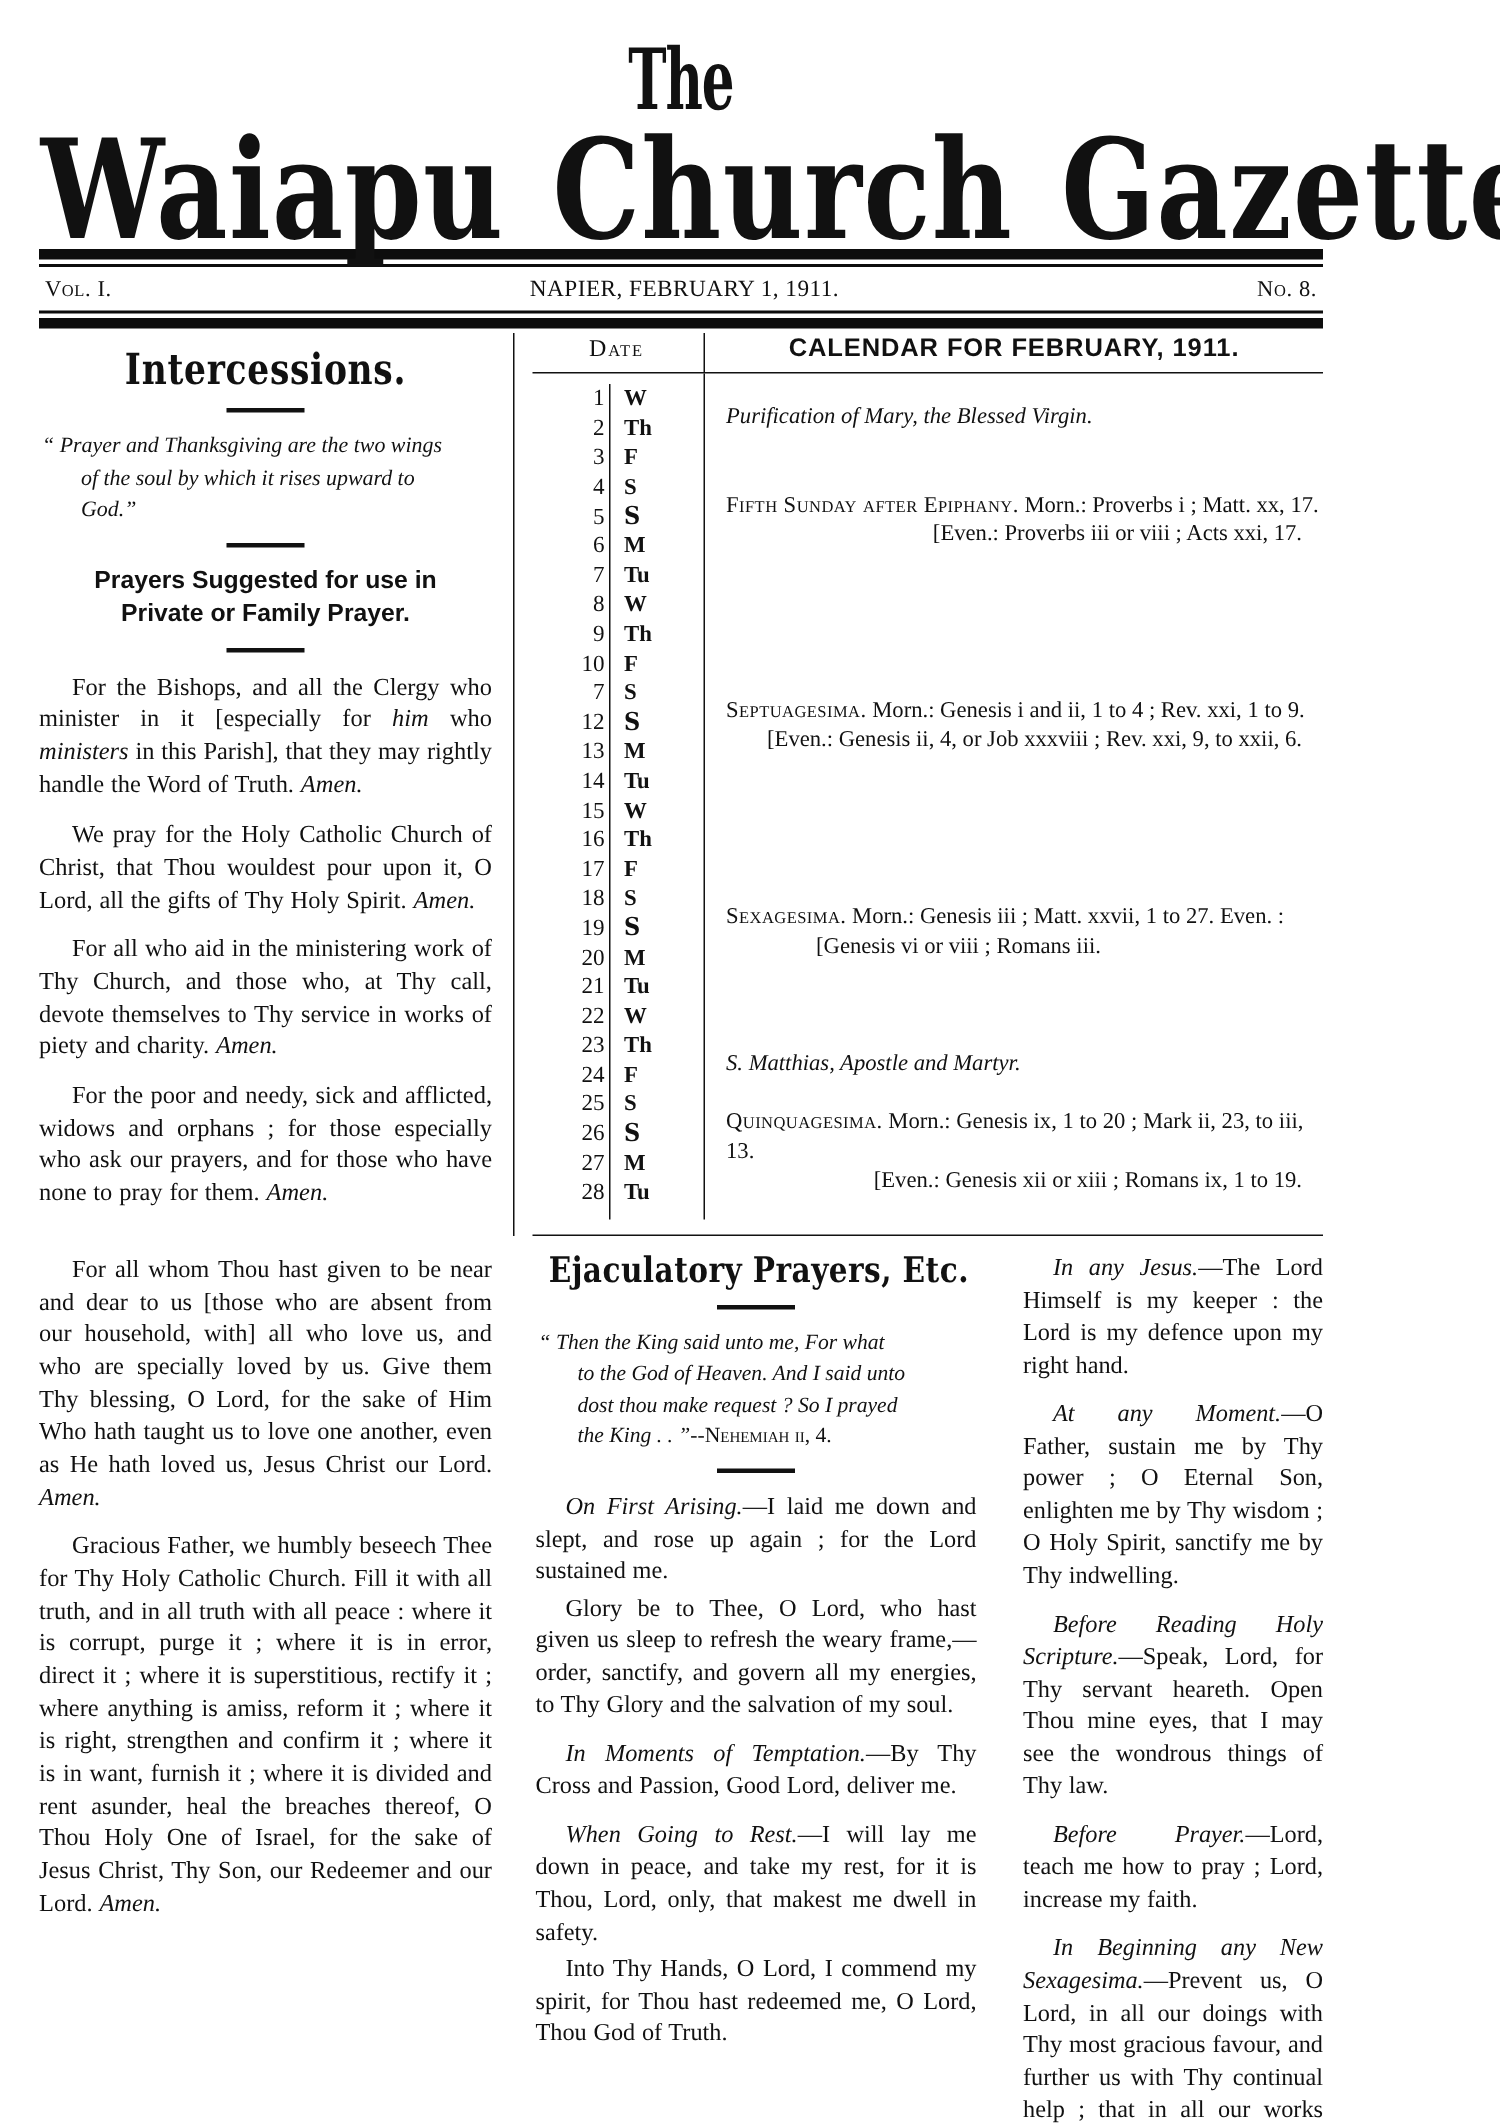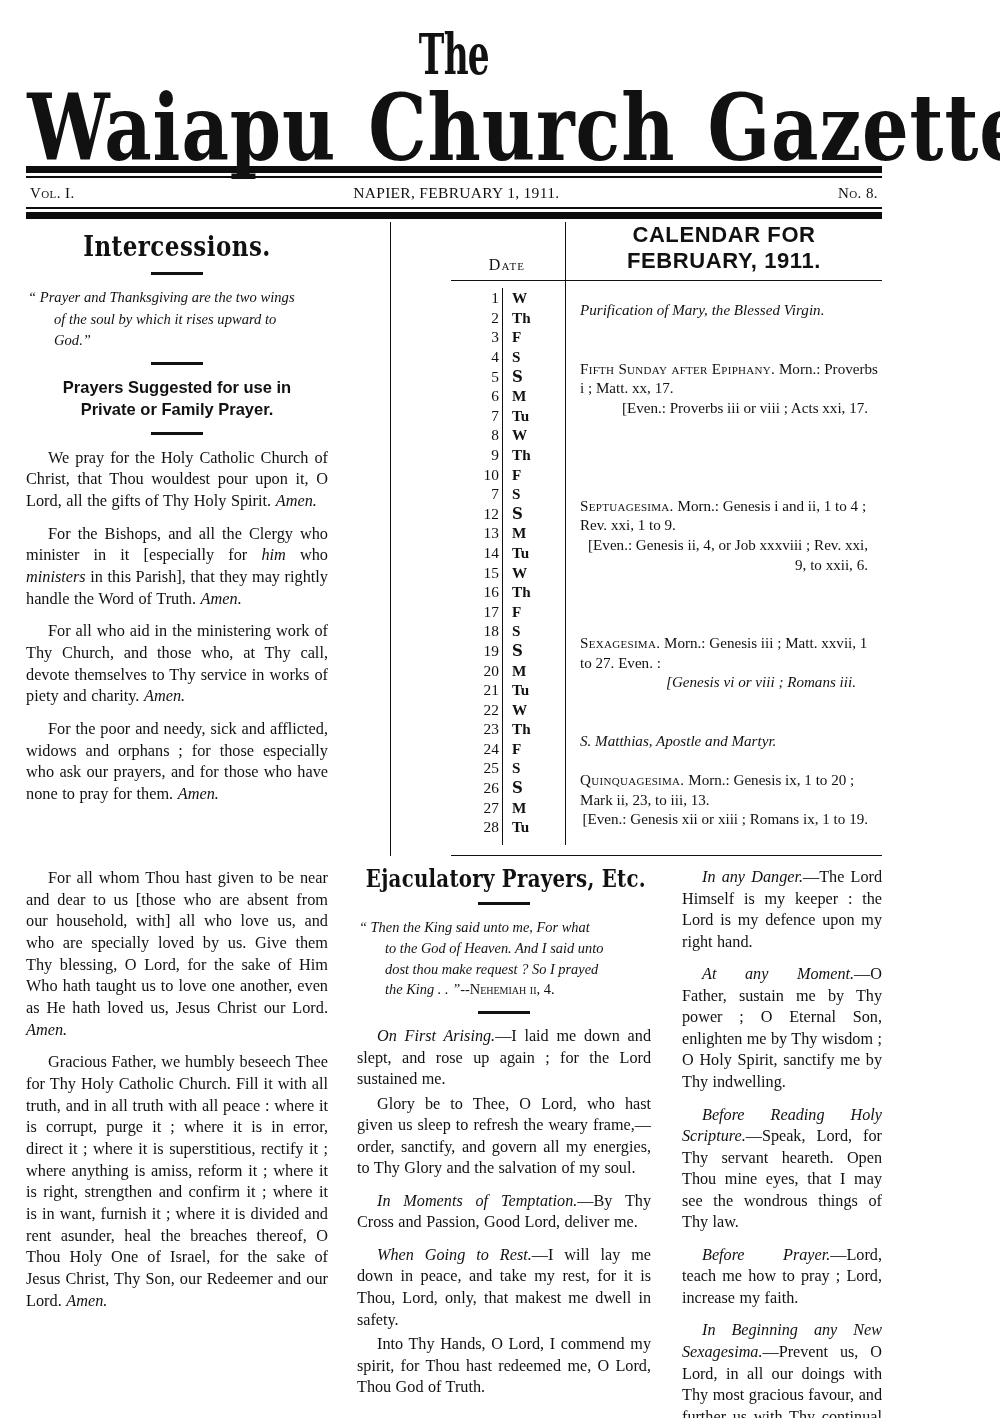--- a/index.html
+++ b/index.html
@@ -49,21 +49,21 @@
     font-size:15px;
     letter-spacing:0.4px;
     padding:6px 4px 5px 4px;
   }
   .volbar .center{font-variant:normal;font-size:15.5px;letter-spacing:0.3px;}
   .sc{font-variant:small-caps;}
 
   
   .body-wrap{margin:0 26px;position:relative;}
 
-  .top-row{display:flex;align-items:stretch;gap:48px;}
+  .top-row{display:flex;align-items:stretch;}
   .col-interces{width:312px;flex:0 0 312px;padding-right:10px;box-sizing:border-box;}
   .vrule{width:0;border-left:1.5px solid #111;margin:0 4px;}
   .col-cal{flex:1 1 auto;padding-left:8px;box-sizing:border-box;}
 
   
   .bl-head{
     font-family:"DejaVu Serif",serif;
     font-weight:bold;
     font-size:25px;
     text-align:center;
@@ -107,21 +107,21 @@
   .cal-head{display:flex;align-items:flex-end;}
   .cal-head .dt{
     width:112px;flex:0 0 112px;text-align:center;
     font-variant:small-caps;font-size:16px;letter-spacing:1.2px;
     padding-bottom:6px;
   }
   .cal-head .sep{width:0;border-left:1.5px solid #111;align-self:stretch;margin:0 0 0 2px;}
   .cal-head .ttl{
     flex:1 1 auto;text-align:center;
     font-family:"Liberation Sans","DejaVu Sans",sans-serif;
-    font-weight:bold;font-size:22px;letter-spacing:0.6px;
+    font-weight:bold;font-size:17px;letter-spacing:0.6px;
     padding-bottom:6px;
   }
   .cal-rule{border:0;border-top:1.6px solid #111;margin:0 0 0 0;}
 
   .cal-body{display:flex;}
   .cal-dates{
     width:112px;flex:0 0 112px;display:flex;
     padding-top:7px;
   }
   .cal-num{width:48px;text-align:right;padding-right:3px;}
@@ -134,21 +134,21 @@
   .cal-day div{font-weight:bold;font-size:15.2px;}
   .sunday{
     font-family:"DejaVu Serif",serif;font-weight:bold;
     font-size:15px;transform:scaleY(1.1);display:inline-block;
   }
   .cal-sep2{width:0;border-left:1.5px solid #111;margin:0 0 0 2px;}
   .cal-events{flex:1 1 auto;padding:7px 0 0 14px;position:relative;}
   .cal-events .ev{position:absolute;left:14px;right:0;font-size:15.1px;line-height:19.6px;}
   .cal-events .ev i{font-style:italic;}
   .cal-events .ev .line2{display:block;text-align:right;padding-right:14px;}
-  .cal-events .ev .line2b{display:block;text-align:center;padding-left:60px;font-style:italic;}
+  .cal-events .ev .line2b{display:block;padding-left:60px;}
   .cal-events .ev .c1{font-variant:small-caps;letter-spacing:0.3px;margin-top:20px;}
 
   .cal-bottom-rule{border:0;border-top:1.6px solid #111;margin:10px 0 0 0;}
 
   
   .bottom-row{display:flex;align-items:flex-start;margin-top:0;}
   .col-ejac{width:312px;flex:0 0 312px;padding-right:10px;box-sizing:border-box;}
   .col-mid{width:314px;flex:0 0 314px;padding:0 10px;box-sizing:border-box;}
   .col-right{flex:1 1 auto;padding-left:12px;box-sizing:border-box;}
 
@@ -212,22 +212,22 @@
         <div class="mini-rule"></div>
 
         <div class="sub-head">
           <div>Prayers Suggested for use in</div>
           <div>Private or Family Prayer.</div>
         </div>
 
         <div class="mini-rule"></div>
 
         <div id="intercession-paras">
+            <p class="pray">For the Bishops, and all the Clergy who minister in it [especially for <i>him</i> who <i>ministers</i> in this Parish], that they may rightly handle the Word of Truth. <i>Amen.</i></p>
             <p class="pray first">We pray for the Holy Catholic Church of Christ, that Thou wouldest pour upon it, O Lord, all the gifts of Thy Holy Spirit. <i>Amen.</i></p>
-            <p class="pray">For the Bishops, and all the Clergy who minister in it [especially for <i>him</i> who <i>ministers</i> in this Parish], that they may rightly handle the Word of Truth. <i>Amen.</i></p>
             <p class="pray">For all who aid in the ministering work of Thy Church, and those who, at Thy call, devote themselves to Thy service in works of piety and charity. <i>Amen.</i></p>
             <p class="pray">For the poor and needy, sick and afflicted, widows and orphans ; for those especially who ask our prayers, and for those who have none to pray for them. <i>Amen.</i></p>
           </div>
       </div>
 
       <div class="vrule"></div>
 
       <div class="col-cal">
         <div class="cal-head">
           <div class="dt">Date</div>
@@ -361,21 +361,21 @@
             <p class="ej"><i>In Moments of Temptation.</i><span>—By Thy Cross and Passion, Good Lord, deliver me.</span></p>
             <p class="ej"><i>When Going to Rest.</i><span>—I will lay me down in peace, and take my rest, for it is Thou, Lord, only, that makest me dwell in safety.</span></p>
             <p class="ej tight"><span>Into Thy Hands, O Lord, I commend my spirit, for Thou hast redeemed me, O Lord, Thou God of Truth.</span></p>
           </div>
       </div>
 
       <div class="vrule"></div>
 
       <div class="col-right">
         <div id="ejac-right">
-            <p class="ej"><i>In any Danger.</i><span>—The Lord Himself is my keeper : the Lord is my defence upon my right hand.</span></p>
+            <p class="ej"><i>In any Jesus.</i><span>—The Lord Himself is my keeper : the Lord is my defence upon my right hand.</span></p>
             <p class="ej"><i>At any Moment.</i><span>—O Father, sustain me by Thy power ; O Eternal Son, enlighten me by Thy wisdom ; O Holy Spirit, sanctify me by Thy indwelling.</span></p>
             <p class="ej"><i>Before Reading Holy Scripture.</i><span>—Speak, Lord, for Thy servant heareth. Open Thou mine eyes, that I may see the wondrous things of Thy law.</span></p>
             <p class="ej"><i>Before Prayer.</i><span>—Lord, teach me how to pray ; Lord, increase my faith.</span></p>
             <p class="ej"><i>In Beginning any New Sexagesima.</i><span>—Prevent us, O Lord, in all our doings with Thy most gracious favour, and further us with Thy continual help ; that in all our works begun, continued, and ended in Thee, we may glorify Thy Holy Name, and finally by Thy mercy obtain everlasting life ; through Jesus Christ our Lord. </span><i>Amen.</i></p>
           </div>
       </div>
     </div>
 
   </div>
 </div>

